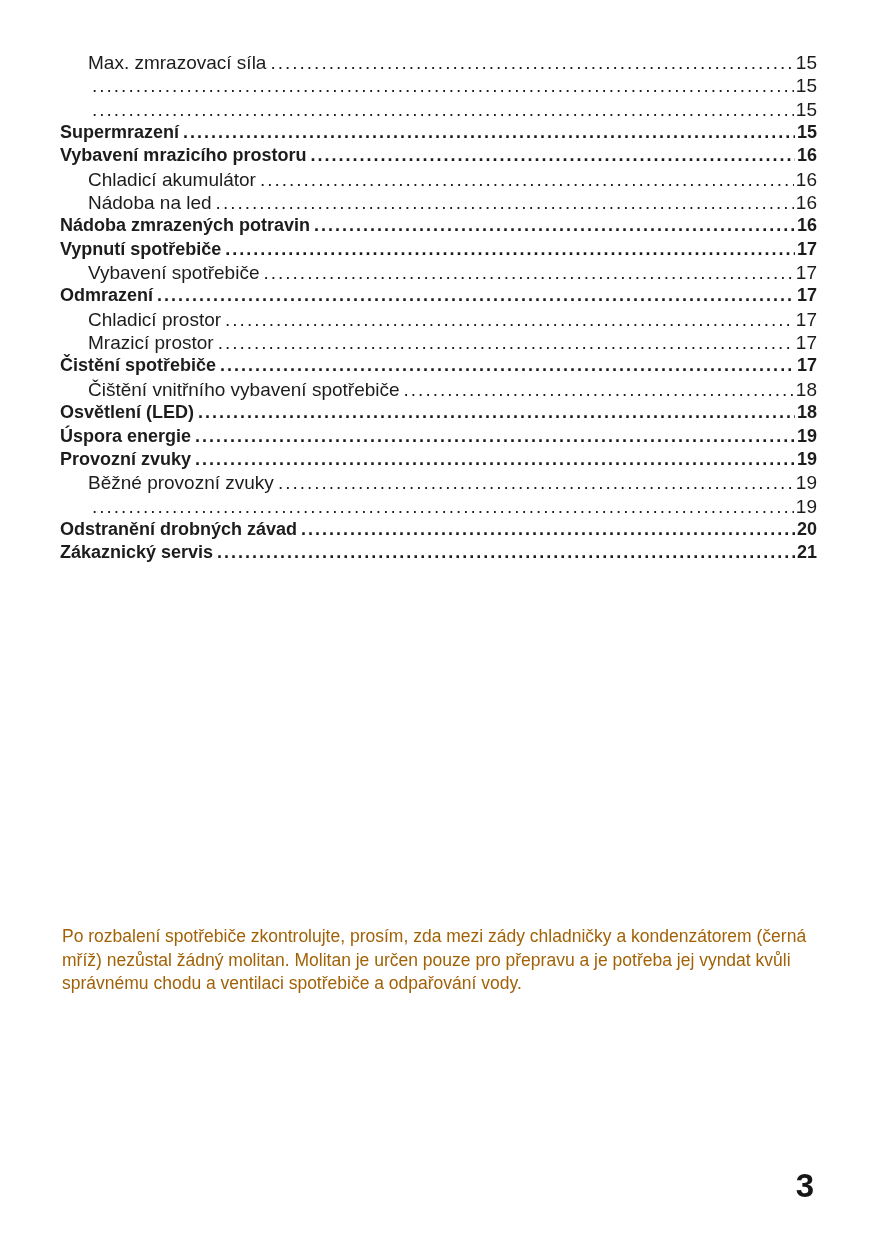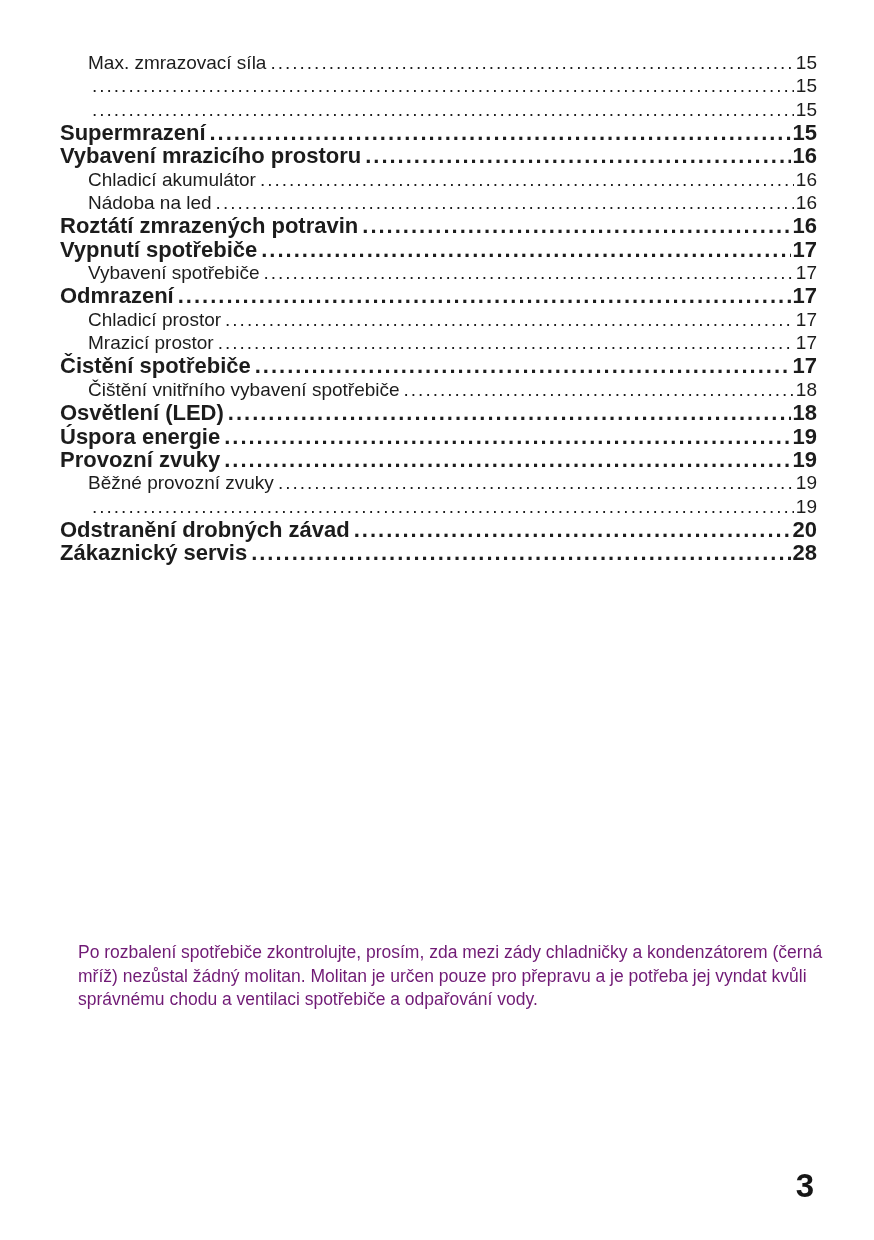--- a/index.html
+++ b/index.html
@@ -28,21 +28,21 @@
     width: 757px;
   }
   .toc-row {
     display: flex;
     align-items: baseline;
     line-height: 23.35px;
     font-size: 19px;
   }
   .toc-row.level1 {
     font-weight: 700;
-    font-size: 22px;
+    font-size: 18px;
     align-items: center;
   }
   .toc-row.level2 {
     padding-left: 28px;
   }
   .toc-label {
     white-space: nowrap;
     flex: 0 0 auto;
   }
   .toc-dots {
@@ -58,24 +58,24 @@
   .toc-page {
     white-space: nowrap;
     flex: 0 0 auto;
   }
   
   .note {
     position: absolute;
     left: 60px;
     top: 923px;
     width: 753px;
-    margin: 18px;
+    margin: 2px;
     font-size: 17.5px;
     line-height: 23.5px;
-    color: #701a75;
+    color: #a16207;
   }
   
   .folio {
     position: absolute;
     right: 60px;
     top: 1167px;
     font-size: 33px;
     font-weight: 700;
     color: #161616;
   }
@@ -112,21 +112,21 @@
     <span class="toc-label">Chladicí akumulátor</span>
     <span class="toc-dots"></span>
     <span class="toc-page">16</span>
   </div>
       <div class="toc-row level2">
     <span class="toc-label">Nádoba na led</span>
     <span class="toc-dots"></span>
     <span class="toc-page">16</span>
   </div>
       <div class="toc-row level1">
-    <span class="toc-label">Roztátí zmrazených potravin</span>
+    <span class="toc-label">Nádoba zmrazených potravin</span>
     <span class="toc-dots"></span>
     <span class="toc-page">16</span>
   </div>
       <div class="toc-row level1">
     <span class="toc-label">Vypnutí spotřebiče</span>
     <span class="toc-dots"></span>
     <span class="toc-page">17</span>
   </div>
       <div class="toc-row level2">
     <span class="toc-label">Vybavení spotřebiče</span>
@@ -183,18 +183,18 @@
     <span class="toc-page">19</span>
   </div>
       <div class="toc-row level1">
     <span class="toc-label">Odstranění drobných závad</span>
     <span class="toc-dots"></span>
     <span class="toc-page">20</span>
   </div>
       <div class="toc-row level1">
     <span class="toc-label">Zákaznický servis</span>
     <span class="toc-dots"></span>
-    <span class="toc-page">28</span>
+    <span class="toc-page">21</span>
   </div>
     </div>
   <p class="note">Po rozbalení spotřebiče zkontrolujte, prosím, zda mezi zády chladničky a kondenzátorem (černá mříž) nezůstal žádný molitan. Molitan je určen pouze pro přepravu a je potřeba jej vyndat kvůli správnému chodu a ventilaci spotřebiče a odpařování vody.</p>
   <div class="folio">3</div>
 </div>
 
 </body></html>

